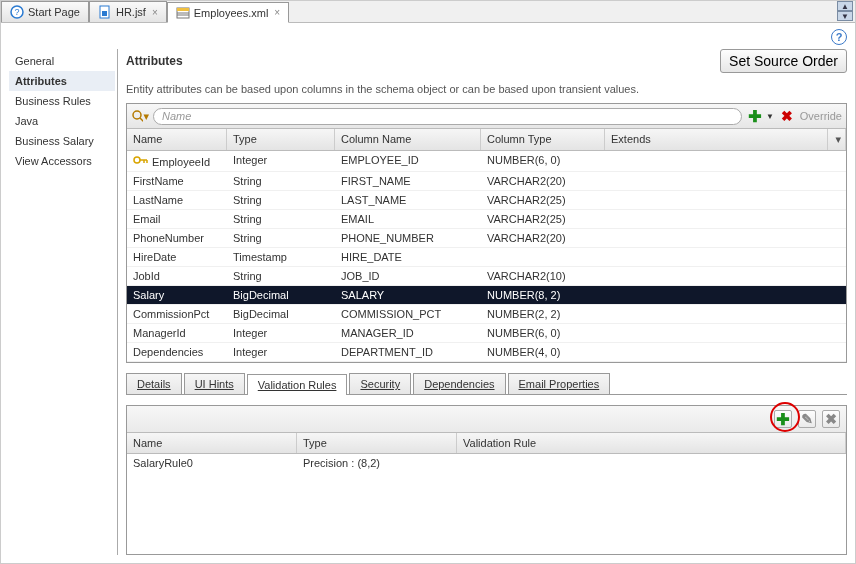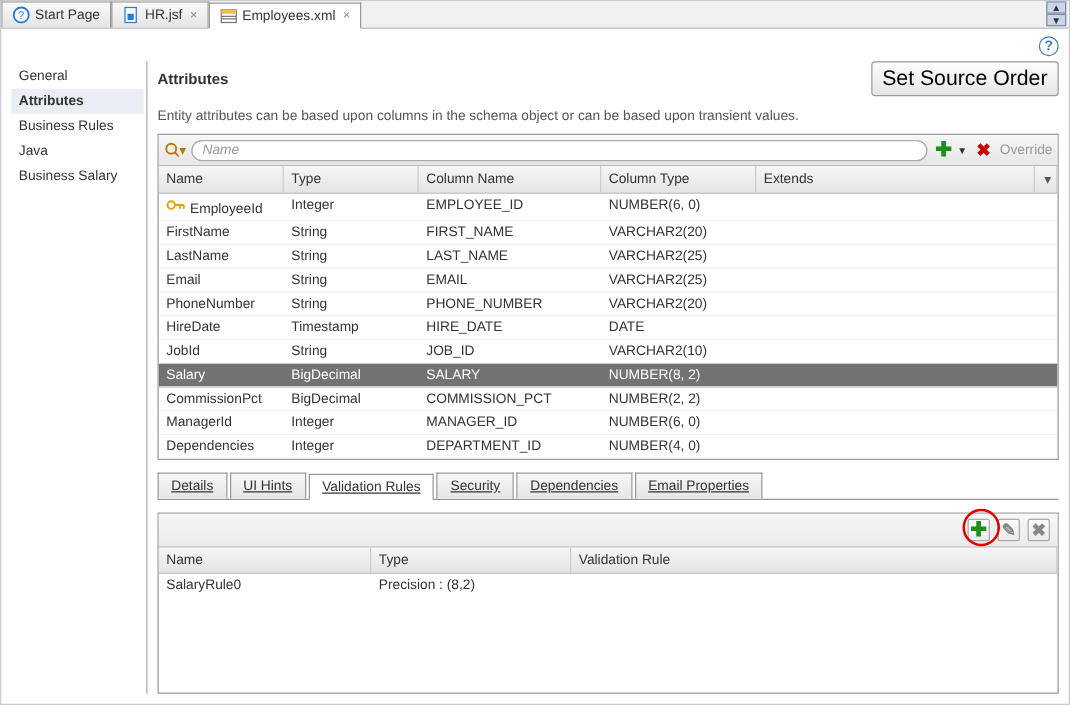--- a/index.html
+++ b/index.html
@@ -14,37 +14,37 @@
   .outer { padding: 4px 8px 8px 8px; height: calc(100% - 22px); display:flex; flex-direction:column; }
   .helprow { display:flex; justify-content:flex-end; padding: 2px 0 4px 0; }
   .helpicon { width:16px;height:16px; border:1px solid #3b79c8; border-radius:50%; color:#3b79c8; display:flex;align-items:center;justify-content:center; font-weight:bold; cursor:pointer; }
   .pane { display:flex; gap: 0; border-top:0; flex:1; min-height:0; }
   .sidebar { width:108px; padding-top:2px; }
   .sidebar-item { padding: 4px 6px; cursor:pointer; }
   .sidebar-item.sel { font-weight:bold; background:#e9eef5; border-right:2px solid #fff; }
   .main { flex:1; border-left:1px solid #aaa; padding-left:8px; display:flex; flex-direction:column; min-width:0; }
   .title-row { display:flex; align-items:center; justify-content:space-between; }
   .title { font-weight:bold; font-size:12px; }
-  .btn { background:linear-gradient(#fdfdfd,#e6e6e6); border:1px solid #999; border-radius:3px; padding:3px 8px; cursor:pointer; font-size:17px; }
+  .btn { background:linear-gradient(#fdfdfd,#e6e6e6); border:1px solid #999; border-radius:3px; padding:3px 8px; cursor:pointer; font-size:14px; }
   .desc { color:#555; padding: 10px 0 8px 0; }
   .gridwrap { border:1px solid #999; }
   .gridtoolbar { display:flex; align-items:center; gap:4px; padding:3px 4px; background:linear-gradient(#f7f7f7,#e6e6e6); border-bottom:1px solid #bbb; }
   .searchicon { width:18px;height:18px;display:inline-flex;align-items:center;justify-content:center;color:#b57a00;cursor:pointer; }
   .searchfield { flex:1; height:17px; border:1px solid #aaa; border-radius:9px; padding:0 8px; background:#fff; color:#999; font-style:italic; display:flex;align-items:center; cursor:text; }
   .tbicon { width:18px;height:18px;display:inline-flex;align-items:center;justify-content:center;cursor:pointer;font-weight:bold;}
   .add { color:#1a8f1a; font-size:16px; }
   .mini-down { font-size:8px; color:#333; margin-left:-2px; }
   .del { color:#c00; font-size:14px; }
   .disabled-txt { color:#999; cursor:default; }
   .gridhead, .gridrow { display:grid; grid-template-columns: 100px 108px 146px 124px auto 18px; }
   .gridhead { background:linear-gradient(#f6f6f6,#e4e4e4); border-bottom:1px solid #bbb; }
   .gh { padding:4px 6px; border-right:1px solid #ccc; font-weight:normal; }
   .gd { padding:3px 6px; border-right:1px solid transparent; white-space:nowrap; overflow:hidden; text-overflow:ellipsis; }
   .gridrow { border-bottom:1px solid #f0f0f0; cursor:pointer; }
-  .gridrow.sel { background:#737373; color:#fff; }
+  .gridrow.sel { background:#0f172a; color:#fff; }
   .keyicon { display:inline-flex;width:16px;height:12px;align-items:center;justify-content:center;margin-right:3px; }
   .drop { text-align:right; padding-right:4px; color:#555; }
   .subtabs { display:flex; margin-top:10px; border-bottom:1px solid #999;text-decoration:underline; }
   .subtab { padding:4px 10px; border:1px solid #999; border-bottom:none; background:linear-gradient(#f6f6f6,#e6e6e6); margin-right:2px; cursor:pointer; }
   .subtab.active { background:#fff; position:relative; top:1px; }
   .rulesbox { border:1px solid #999; margin-top:10px; display:flex; flex-direction:column; flex:1; min-height:0; }
   .rules-tb { display:flex; justify-content:flex-end; gap:6px; padding:4px 6px; background:linear-gradient(#f7f7f7,#eaeaea); position:relative; }
   .rules-tb .ring { position:absolute; right:46px; top:-4px; width:30px; height:30px; border:2px solid #d00; border-radius:50%; pointer-events:none; }
   .rules-tb .tbicon { border:1px solid #aaa; border-radius:2px; background:linear-gradient(#fdfdfd,#eaeaea); }
   .rules-tb .grayicon { color:#888; font-size:14px; }
@@ -99,20 +99,21 @@
   <div class="helprow">
     <div class="helpicon">?</div>
   </div>
   <div class="pane">
     <div class="sidebar">
       <div class="sidebar-item">General</div>
       <div class="sidebar-item sel">Attributes</div>
       <div class="sidebar-item">Business Rules</div>
       <div class="sidebar-item">Java</div>
       <div class="sidebar-item">Business Salary</div>
+      <div class="sidebar-item">View Accessors</div>
     </div>
     <div class="main">
       <div class="title-row">
         <div class="title">Attributes</div>
         <button class="btn">Set Source Order</button>
       </div>
       <div class="desc">Entity attributes can be based upon columns in the schema object or can be based upon transient values.</div>
 
       <div class="gridwrap">
         <div class="gridtoolbar">
@@ -183,21 +184,20 @@
               <div class="gd">String</div>
               <div class="gd">PHONE_NUMBER</div>
               <div class="gd">VARCHAR2(20)</div>
               <div class="gd"></div>
               <div class="gd"></div>
             </div>
             <div class="gridrow">
               <div class="gd">HireDate</div>
               <div class="gd">Timestamp</div>
               <div class="gd">HIRE_DATE</div>
-              <div class="gd">DATE</div>
               <div class="gd"></div>
               <div class="gd"></div>
             </div>
             <div class="gridrow">
               <div class="gd">JobId</div>
               <div class="gd">String</div>
               <div class="gd">JOB_ID</div>
               <div class="gd">VARCHAR2(10)</div>
               <div class="gd"></div>
               <div class="gd"></div>

